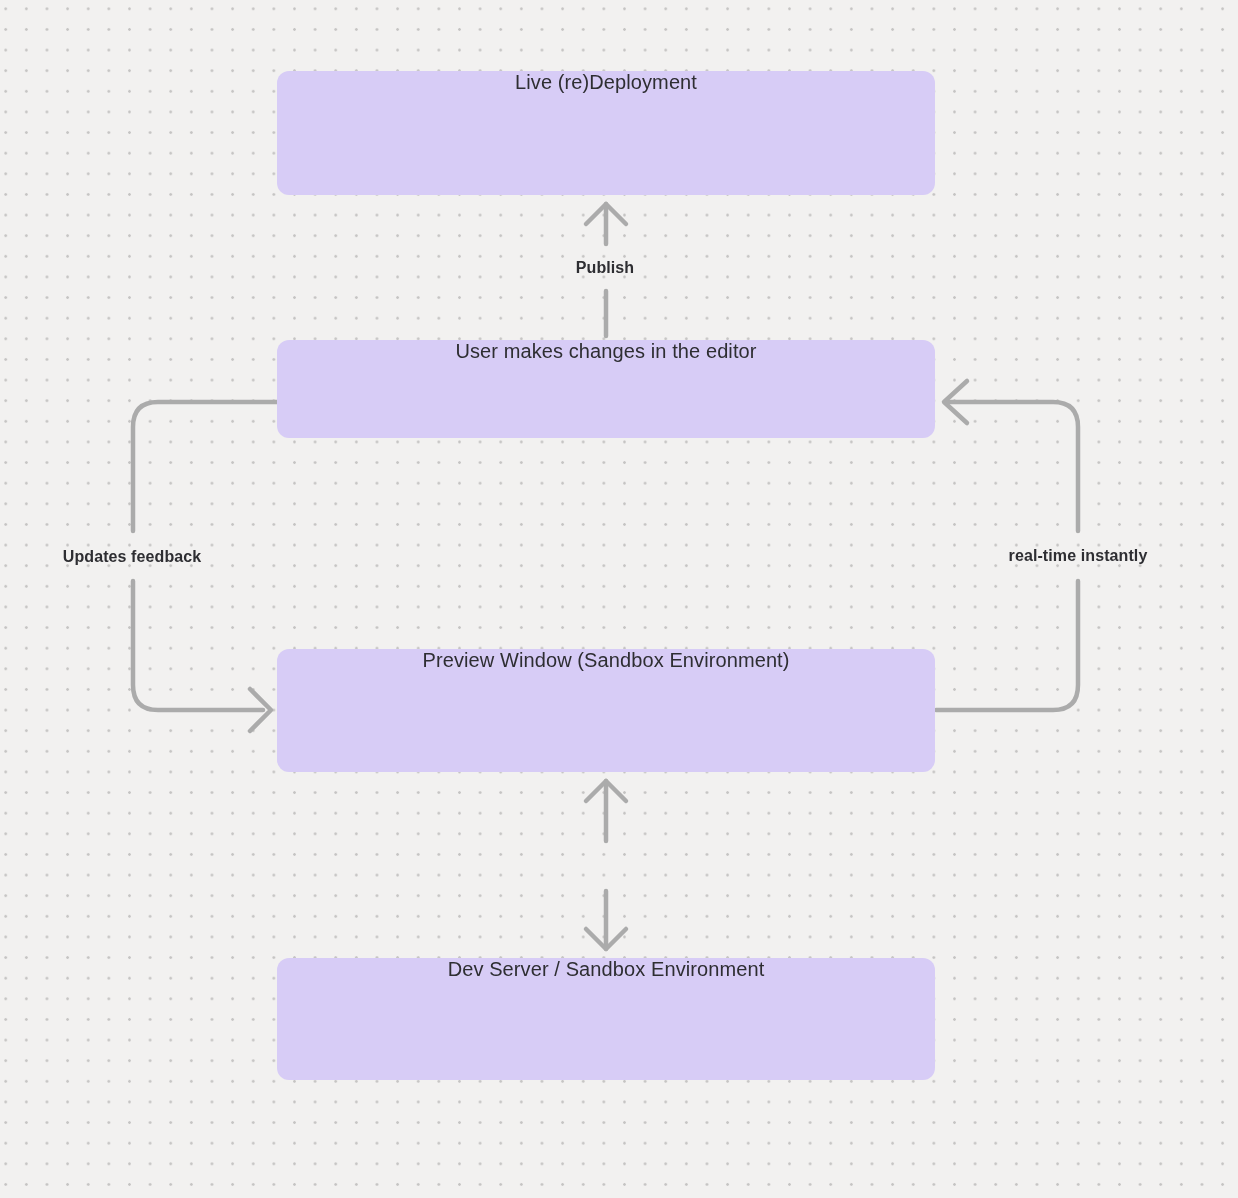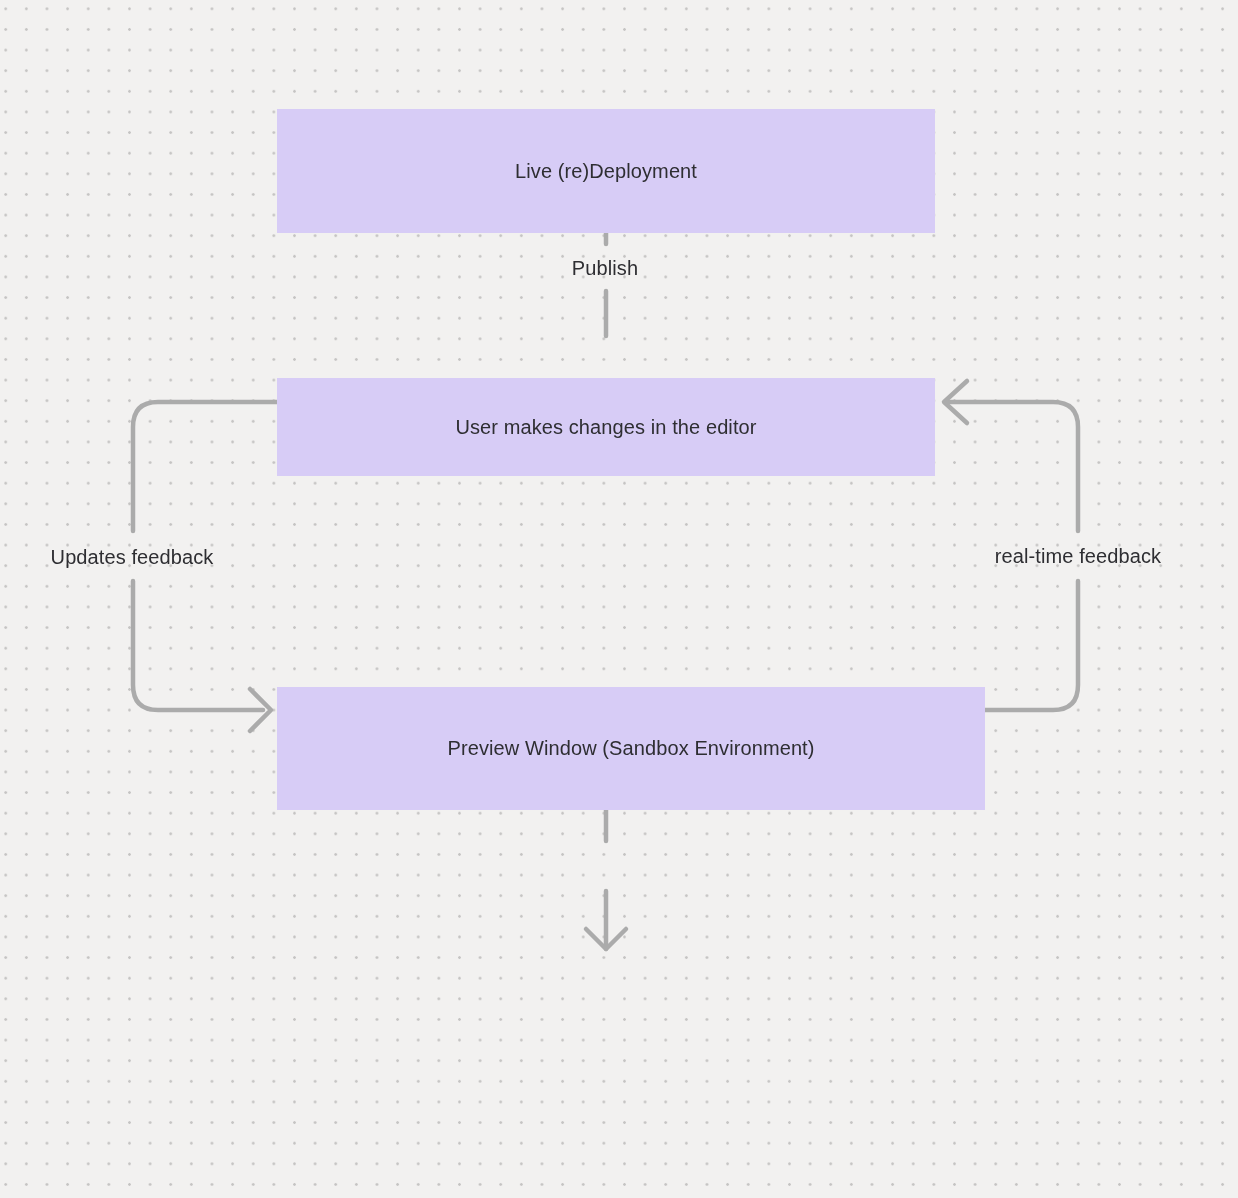--- a/index.html
+++ b/index.html
@@ -29,34 +29,34 @@
   .connectors path{
     fill:none;
     stroke:var(--connector);
     stroke-width:4.5;
     stroke-linecap:round;
     stroke-linejoin:round;
   }
   .node{
     position:absolute;
     background:var(--node-fill);
-    border-radius:0;
-    display:flex;align-items:center;justify-content:center;
+    border-radius:12px;
+    display:flex;justify-content:center;
     color:var(--text);
     font-size:20px;
     letter-spacing:0.1px;
-    margin-top:38px;
   }
   .edge-label{
     position:absolute;
     transform:translate(-50%,-50%);
     white-space:nowrap;
     color:var(--text);
-    font-size:20px;
+    font-size:16px;
     letter-spacing:0.1px;
+    font-weight:bold;
   }
 </style>
 </head>
 <body>
 
 <div class="canvas">
 
   <svg class="connectors" viewBox="0 0 1238 1198">
 
     <g>
@@ -86,25 +86,28 @@
   </svg>
 
   <div class="node" style="left:277px;top:71px;width:658px;height:124px;">
     <span>Live (re)Deployment</span>
   </div>
 
   <div class="node" style="left:277px;top:340px;width:658px;height:98px;">
     <span>User makes changes in the editor</span>
   </div>
 
-  <div class="node" style="left:277px;top:649px;width:708px;height:123px;">
+  <div class="node" style="left:277px;top:649px;width:658px;height:123px;">
     <span>Preview Window (Sandbox Environment)</span>
   </div>
 
+  <div class="node" style="left:277px;top:958px;width:658px;height:122px;">
+    <span>Dev Server / Sandbox Environment</span>
+  </div>
 
   <div class="edge-label" style="left:605px;top:268px;">Publish</div>
 
   <div class="edge-label" style="left:132px;top:557px;">Updates feedback</div>
 
-  <div class="edge-label" style="left:1078px;top:556px;">real-time feedback</div>
+  <div class="edge-label" style="left:1078px;top:556px;">real-time instantly</div>
 
 
 </div>
 
 </body></html>

